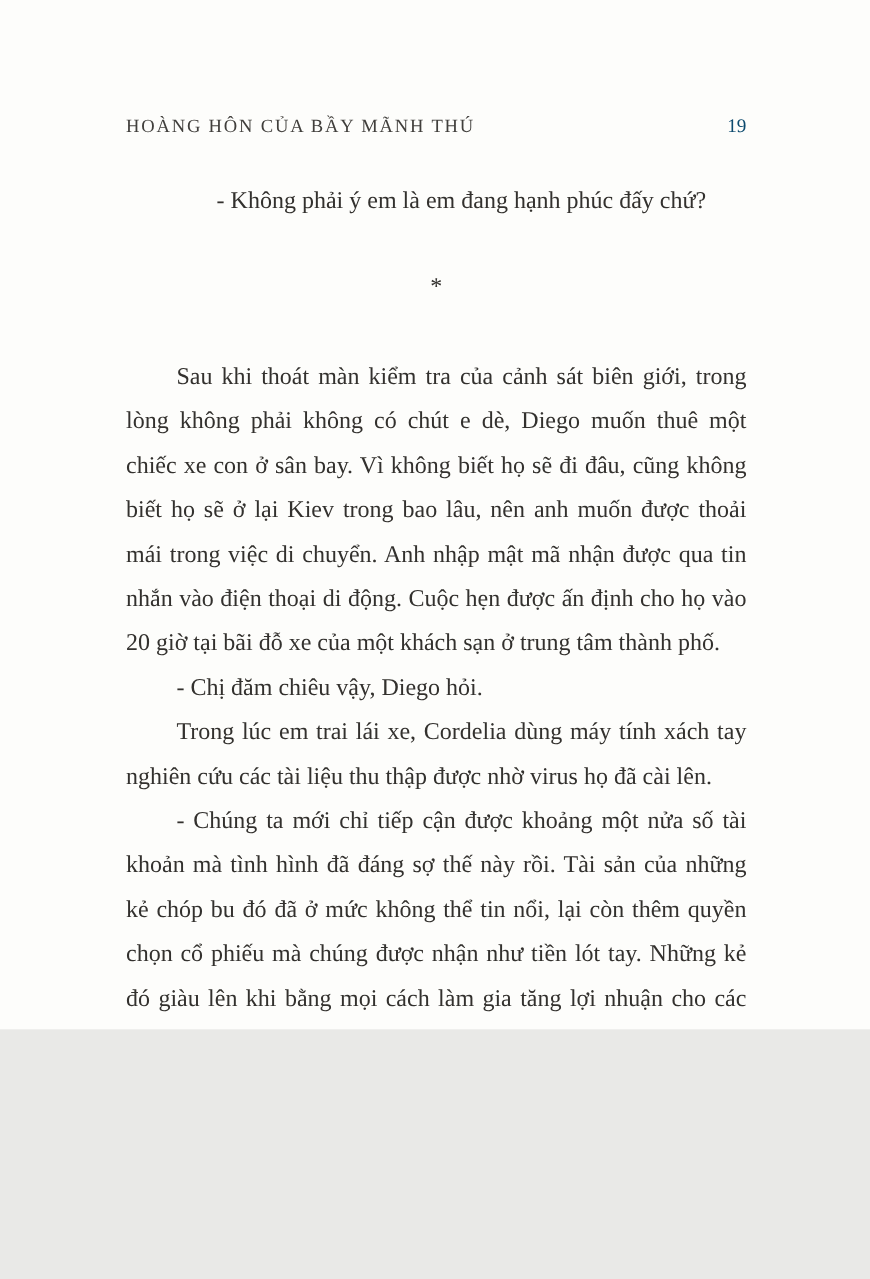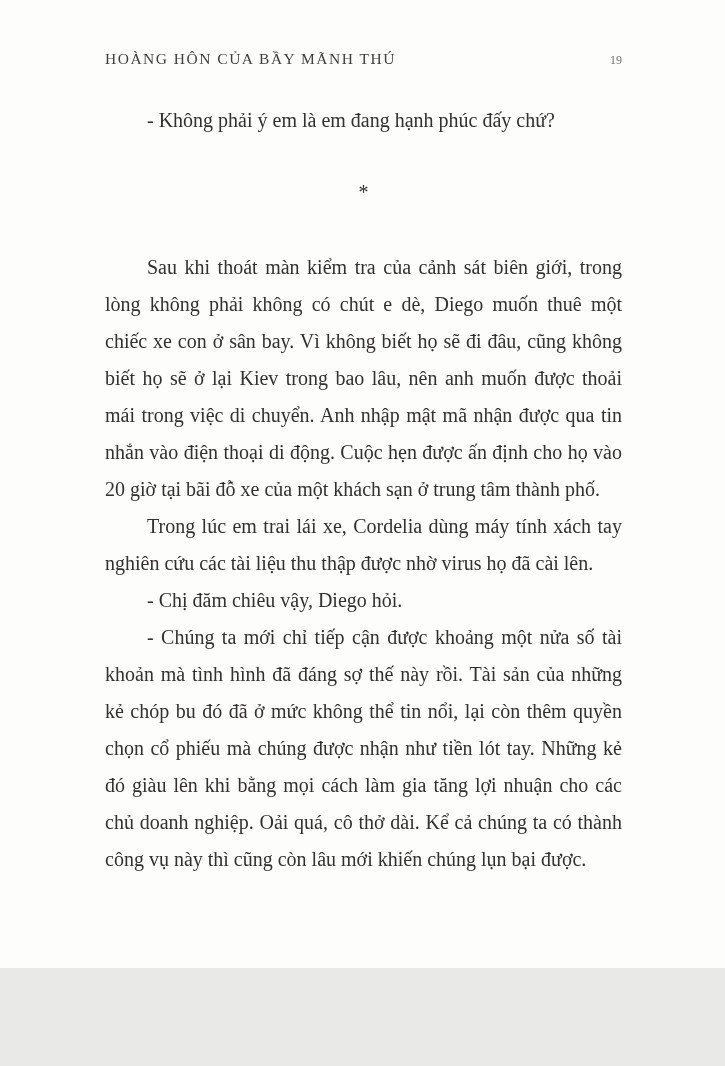--- a/index.html
+++ b/index.html
@@ -3,60 +3,60 @@
 <meta charset="utf-8">
 <style>
   html, body {
     margin: 0;
     padding: 0;
     background: #e9e9e7;
   }
   .page {
     position: relative;
     width: 725px;
-    height: 968px;
+    height: 858px;
     margin: 0 auto;
     background: #fdfdfb;
     color: #2e2c2a;
     font-family: "Liberation Serif", "DejaVu Serif", serif;
     box-sizing: border-box;
-    padding: 50px 103px 40px 105px;
+    padding: 97px 103px 40px 105px;
     overflow: hidden;
   }
   .running-head {
     display: flex;
     justify-content: space-between;
     align-items: baseline;
     font-size: 15.5px;
     letter-spacing: 1.5px;
     color: #413f3c;
     margin-bottom: 34px;
   }
   .running-head .title {
     font-weight: 400;
   }
   .running-head .pagenum {
-    font-size: 12px;
+    font-size: 16px;
     letter-spacing: 0;
-    color: #737373;
+    color: #0c4a6e;
   }
   .body-text {
     font-size: 20px;
     line-height: 37px;
     text-align: justify;
     color: #33312e;
   }
   .body-text p {
     margin: 0;
     text-indent: 42px;
   }
   .dialogue-opening {
     margin: 0;
     text-indent: 42px;
-    text-align: left;
+    text-align: center;
   }
   .separator {
     text-align: center;
     font-size: 20px;
     margin: 0;
     padding: 43px 0 47px 0;
     line-height: 20px;
     text-indent: 0 !important;
     color: #33312e;
   }
@@ -72,22 +72,22 @@
   </div>
 
   <div class="body-text">
 
     <p class="dialogue-opening">- Không phải ý em là em đang hạnh phúc đấy chứ?</p>
 
     <p class="separator">*</p>
 
     <p>Sau khi thoát màn kiểm tra của cảnh sát biên giới, trong lòng không phải không có chút e dè, Diego muốn thuê một chiếc xe con ở sân bay. Vì không biết họ sẽ đi đâu, cũng không biết họ sẽ ở lại Kiev trong bao lâu, nên anh muốn được thoải mái trong việc di chuyển. Anh nhập mật mã nhận được qua tin nhắn vào điện thoại di động. Cuộc hẹn được ấn định cho họ vào 20 giờ tại bãi đỗ xe của một khách sạn ở trung tâm thành phố.</p>
 
+    <p>- Chị đăm chiêu vậy, Diego hỏi.</p>
+
     <p>Trong lúc em trai lái xe, Cordelia dùng máy tính xách tay nghiên cứu các tài liệu thu thập được nhờ virus họ đã cài lên.</p>
-
-    <p>- Chị đăm chiêu vậy, Diego hỏi.</p>
 
     <p>- Chúng ta mới chỉ tiếp cận được khoảng một nửa số tài khoản mà tình hình đã đáng sợ thế này rồi. Tài sản của những kẻ chóp bu đó đã ở mức không thể tin nổi, lại còn thêm quyền chọn cổ phiếu mà chúng được nhận như tiền lót tay. Những kẻ đó giàu lên khi bằng mọi cách làm gia tăng lợi nhuận cho các chủ doanh nghiệp. Oải quá, cô thở dài. Kể cả chúng ta có thành công vụ này thì cũng còn lâu mới khiến chúng lụn bại được.</p>
 
 
   </div>
 
 </div>
 
 </body></html>

